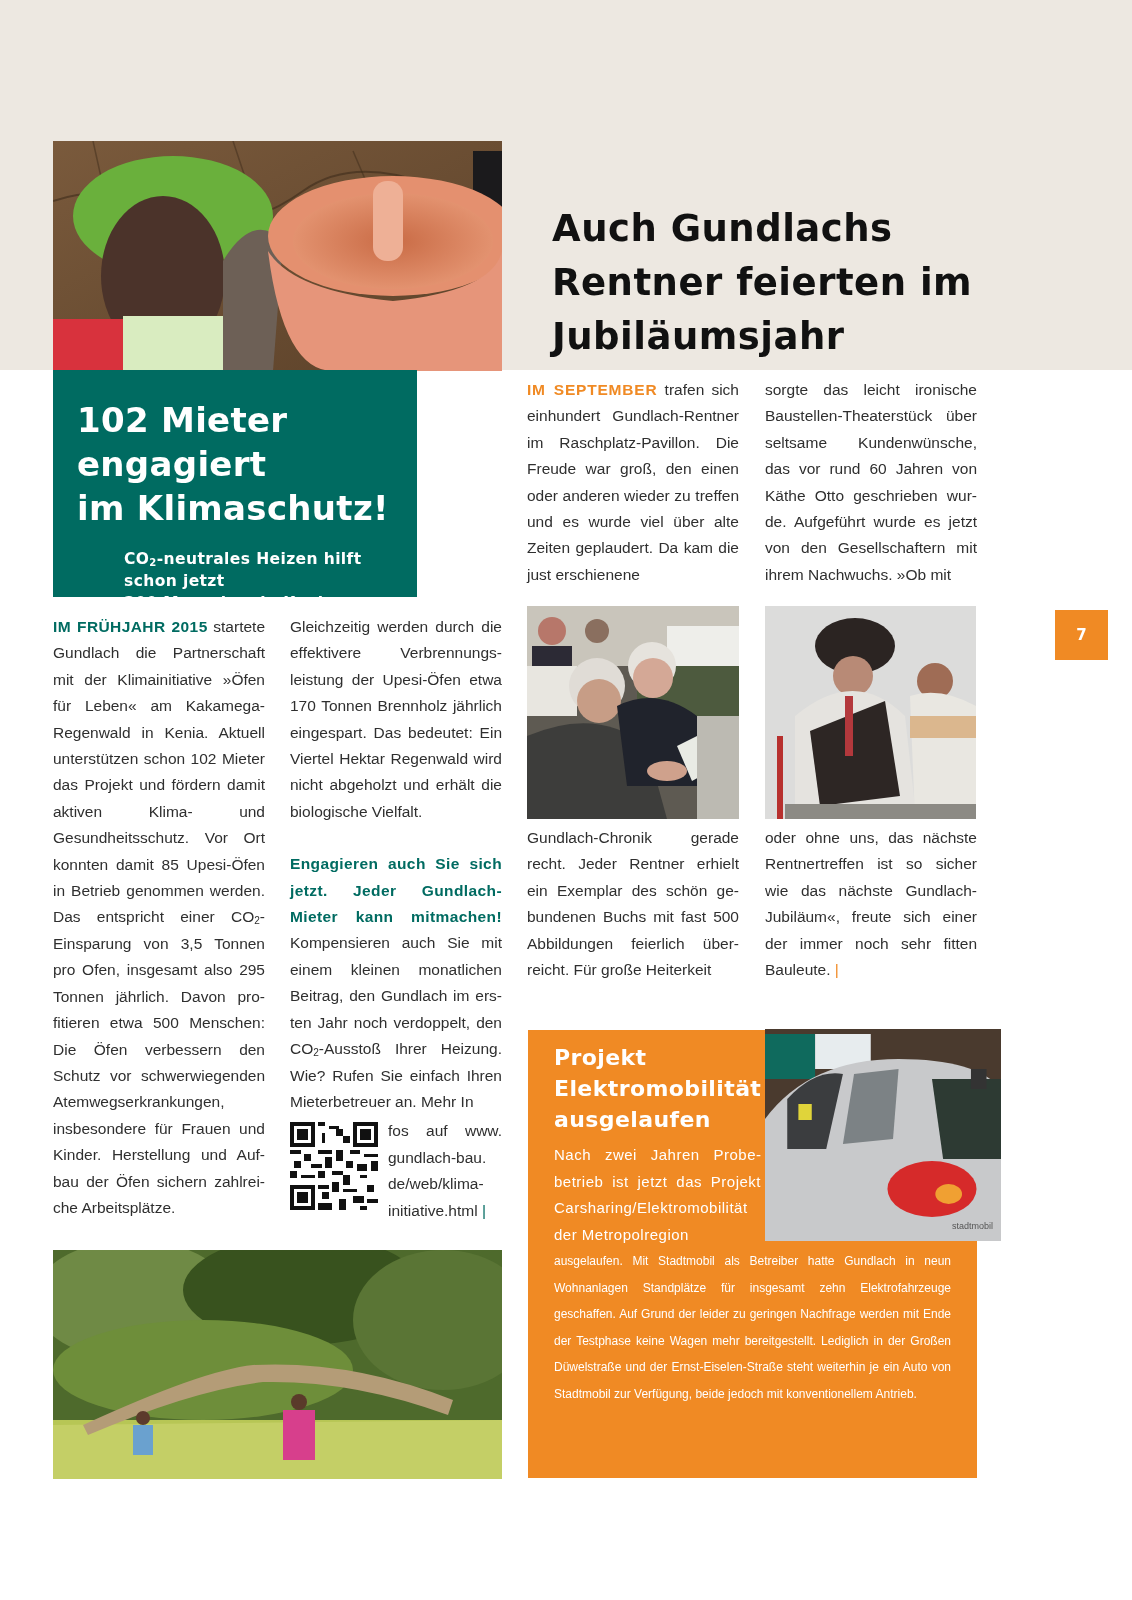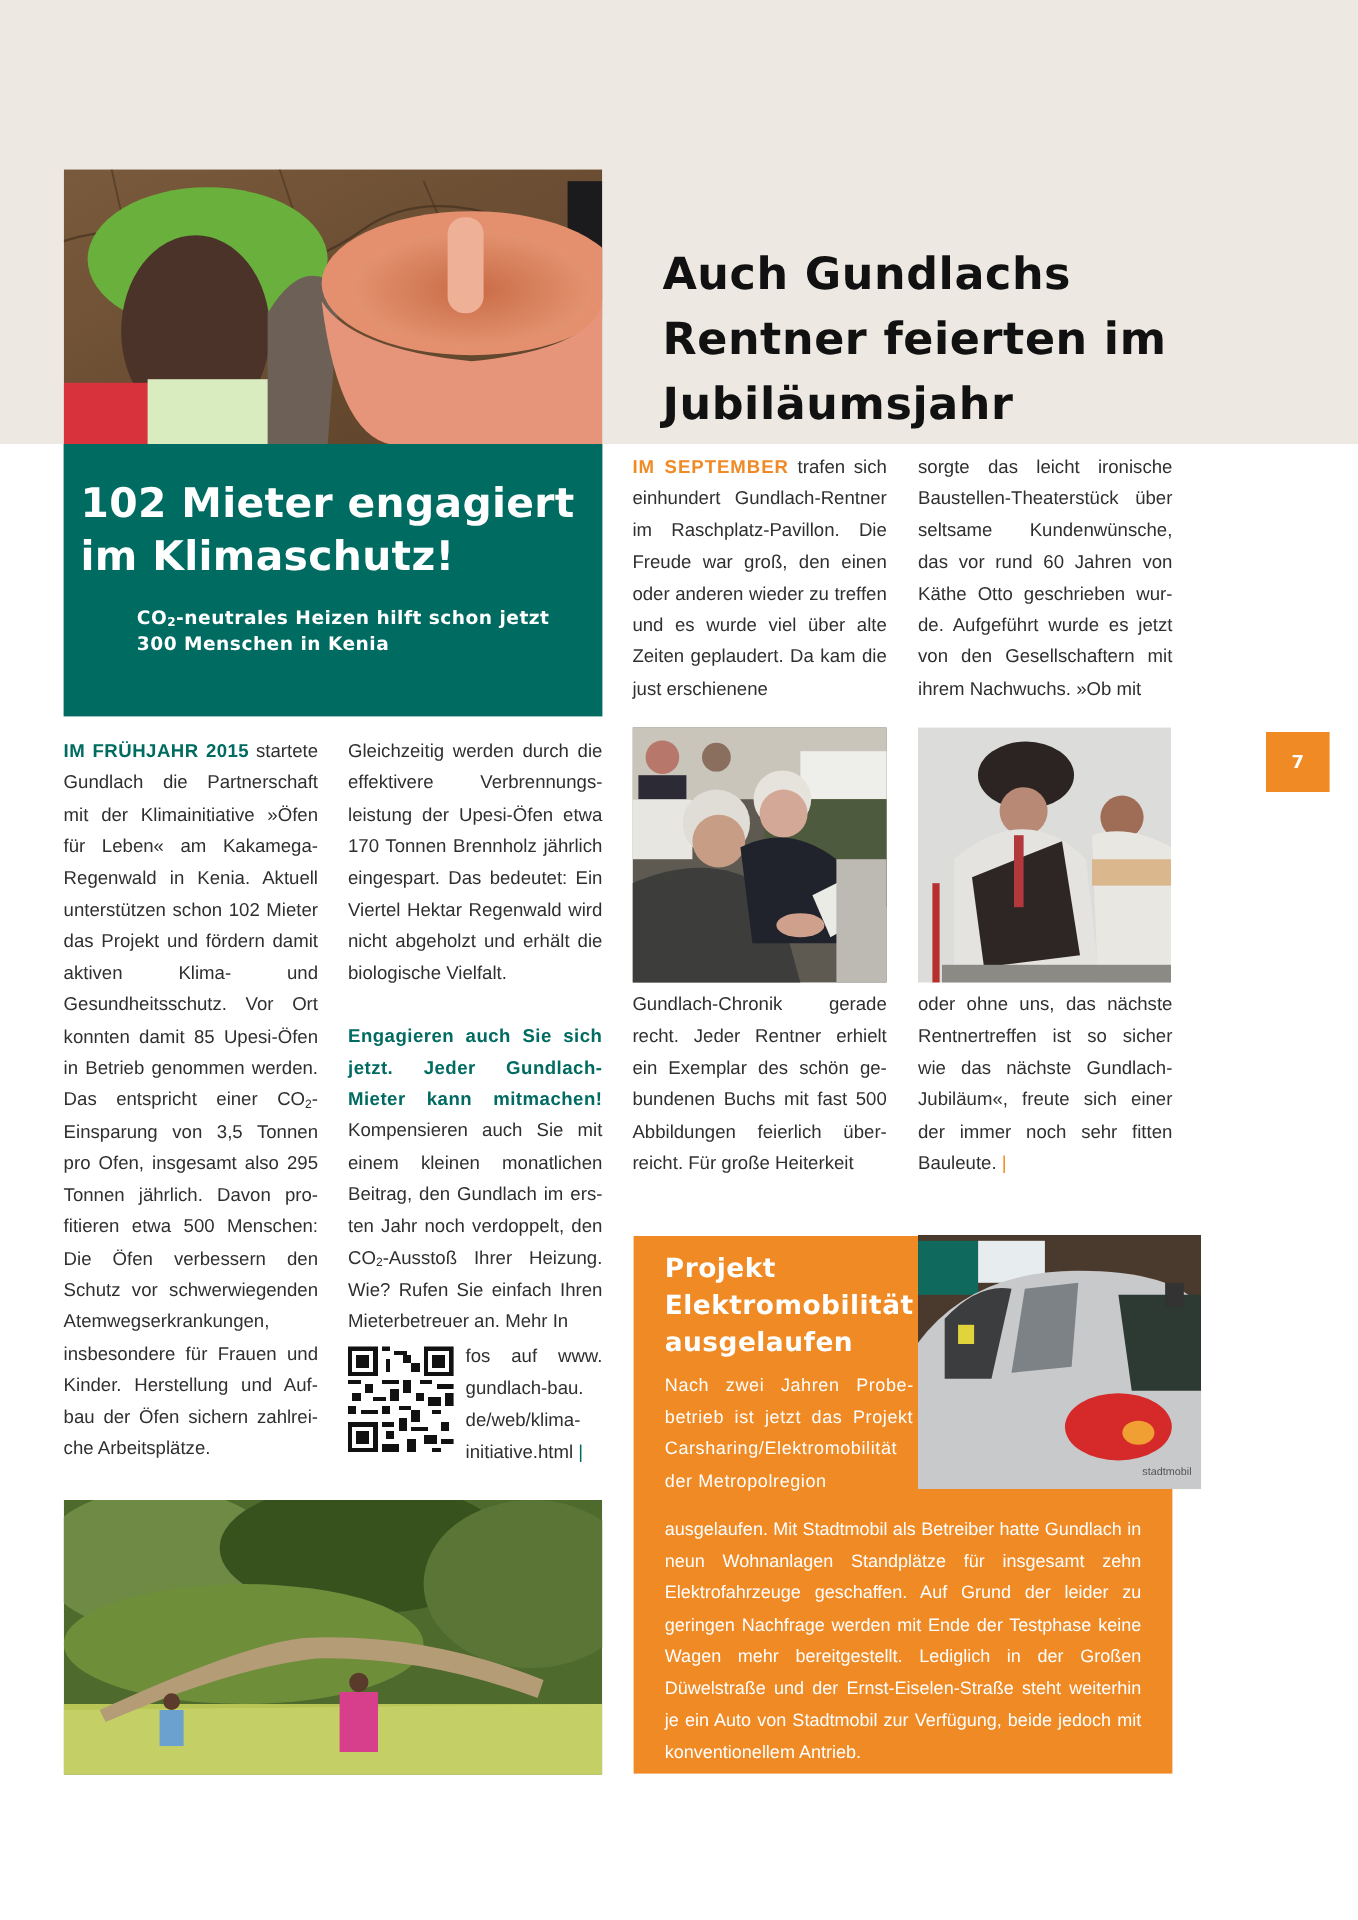--- a/index.html
+++ b/index.html
@@ -12,21 +12,21 @@
   .photo { position: absolute; overflow: hidden; }
   .photo svg { display: block; width: 100%; height: 100%; }
 
   .hero-photo { left: 53px; top: 141px; width: 449px; height: 230px; }
   .seniors-photo { left: 527px; top: 606px; width: 212px; height: 213px; }
   .theatre-photo { left: 765px; top: 606px; width: 211px; height: 213px; }
   .car-photo { left: 765px; top: 1029px; width: 236px; height: 212px; }
   .forest-photo { left: 53px; top: 1250px; width: 449px; height: 229px; }
 
   
-  .green-box { position: absolute; left: 53px; top: 370px; width: 449px; height: 227px; background: #006b61; color: #fff; padding: 28px 14px 0 14px; }
+  .green-box { position: absolute; left: 53px; top: 370px; width: 364px; height: 227px; background: #006b61; color: #fff; padding: 28px 14px 0 24px; }
   .green-box h1 { font-family: "DejaVu Sans", sans-serif; font-weight: bold; font-size: 34px; line-height: 44px; letter-spacing: 0.3px; }
   .green-box .subtitle { margin-top: 18px; font-weight: bold; font-size: 15.5px; line-height: 22px; letter-spacing: 0.4px; margin-left: 47px; }
   .green-box sub, .bodytext sub { font-size: 0.65em; vertical-align: -0.2em; line-height: 0; }
 
   
   .headline { position: absolute; left: 552px; top: 202px; width: 460px; font-family: "DejaVu Sans", sans-serif; font-weight: bold; font-size: 37px; line-height: 54px; color: #111; letter-spacing: 0.5px; }
 
   
   .bodytext { position: absolute; font-family: "Liberation Sans", sans-serif; font-size: 15.5px; line-height: 26.4px; text-align: justify; color: #2f2f2f; hyphens: manual; }
   .col-a { left: 53px; top: 614px; width: 212px; }
@@ -43,21 +43,21 @@
 
   .qr-row { display: flex; gap: 10px; margin-top: 3px; }
   .qr { width: 88px; height: 88px; flex: 0 0 88px; margin-top: 4px; }
   .qr svg { width: 88px; height: 88px; display: block; }
   .qr-text { flex: 1; text-align: justify; }
 
   
   .orange-box { position: absolute; left: 528px; top: 1030px; width: 449px; height: 448px; background: #f08a24; color: #fff; padding-left: 24px; }
   .orange-box h2 { position: absolute; left: 26px; top: 12px; width: 210px; font-family: "DejaVu Sans", sans-serif; font-weight: bold; font-size: 22px; line-height: 31px; letter-spacing: 0.4px; }
   .orange-box .otext-top { position: absolute; left: 26px; top: 112px; width: 207px; font-family: "Liberation Sans", sans-serif; font-size: 15px; line-height: 26.5px; text-align: justify; letter-spacing: 0.5px; }
-  .orange-box .otext-bottom { position: absolute; left: 26px; top: 232px; width: 397px; font-family: "Liberation Sans", sans-serif; font-size: 15px; line-height: 26.5px; text-align: justify; }
+  .orange-box .otext-bottom { position: absolute; left: 26px; top: 218px; width: 397px; font-family: "Liberation Sans", sans-serif; font-size: 12px; line-height: 26.5px; text-align: justify; }
 
   
   .page-tab { position: absolute; left: 1055px; top: 610px; width: 53px; height: 50px; background: #f08a24; color: #fff; font-weight: bold; font-size: 15px; display: flex; align-items: center; justify-content: center; }
 </style>
 </head>
 <body>
 
 <div class="top-band"></div>
 
 <div class="photo hero-photo">

